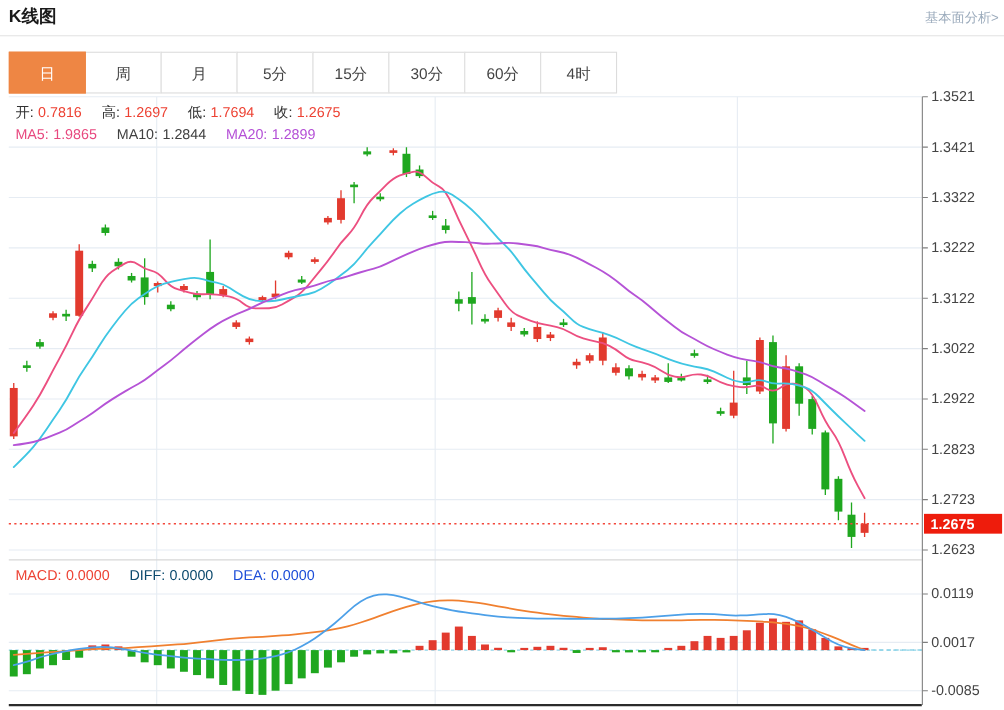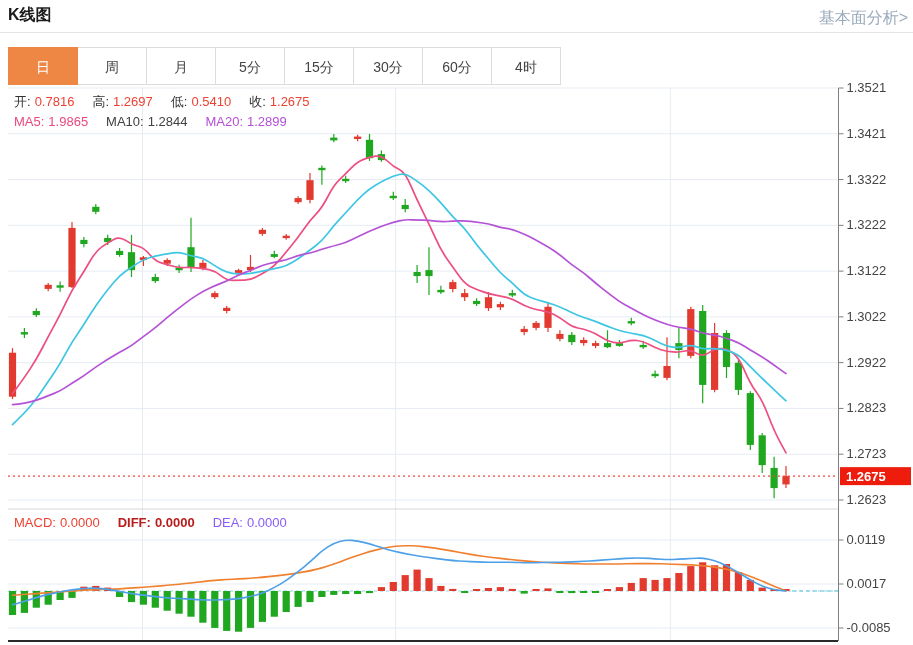--- a/index.html
+++ b/index.html
@@ -1,35 +1,35 @@
 <!DOCTYPE html>
 <html><head>
 <meta charset="utf-8">
 <style>
   html,body{margin:0;padding:0;background:#fff;}
   .stage{position:relative;width:913px;height:645px;background:#fff;
          font-family:"Liberation Sans",sans-serif;overflow:hidden;}
   .page-title{position:absolute;left:8px;top:5px;font-size:16px;font-weight:bold;color:#1a1a1a;text-align:right;}
-  .fund-link{position:absolute;right:5px;top:8px;font-size:16px;color:#9aaabb;cursor:pointer;text-decoration:none;}
+  .fund-link{position:absolute;right:5px;top:8px;font-size:12px;color:#9aaabb;cursor:pointer;text-decoration:none;}
   .title-divider{position:absolute;left:0;top:32px;width:913px;height:1px;background:#e4e4e4;}
   .tab-bar{position:absolute;left:8px;top:47px;display:flex;}
   .tab{width:70px;height:38px;line-height:38px;text-align:center;font-size:14px;color:#444;
        background:#fff;border:1px solid #dcdcdc;margin-left:-1px;cursor:pointer;box-sizing:border-box;}
   .tab:first-child{margin-left:0;}
   .tab.active{background:#ee8644;border-color:#ee8644;color:#fff;position:relative;z-index:2;}
   .legend{position:absolute;font-size:13px;white-space:nowrap;}
   .legend span{margin-right:4px;}
   .legend .gap{margin-right:18px;}
   .lbl{color:#333;}
   .red{color:#ed4233;}
   .pink{color:#e8487f;text-align:right;}
   .cyan{color:#404040;}
   .purple{color:#b44fd6;margin-top:36px;}
-  .blue{color:#b91c1c;font-weight:bold;}
-  .orange{color:#8b5cf6;}
+  .blue{color:#0c4a6e;}
+  .orange{color:#1d4ed8;}
   svg{position:absolute;left:0;top:0;}
 </style>
 </head>
 <body>
 
 <div class="stage">
 
   <svg id="chart-svg" width="913" height="645" viewBox="0 0 913 645">
       <line x1="8" y1="88" x2="838" y2="88" stroke="#e6ecf3" stroke-width="1"></line>
       <line x1="8" y1="133.77777777777777" x2="838" y2="133.77777777777777" stroke="#e6ecf3" stroke-width="1"></line>
@@ -295,21 +295,21 @@
       <div class="tab">周</div>
       <div class="tab">月</div>
       <div class="tab">5分</div>
       <div class="tab">15分</div>
       <div class="tab">30分</div>
       <div class="tab">60分</div>
       <div class="tab">4时</div>
     </div>
 
   <div class="legend" style="left:14px;top:93px;">
-    <span class="lbl">开:</span><span class="red gap">0.7816</span><span class="lbl">高:</span><span class="red gap">1.2697</span><span class="lbl">低:</span><span class="red gap">0.5410</span><span class="lbl">收:</span><span class="red">1.2675</span>
+    <span class="lbl">开:</span><span class="red gap">0.7816</span><span class="lbl">高:</span><span class="red gap">1.2697</span><span class="lbl">低:</span><span class="red gap">1.7694</span><span class="lbl">收:</span><span class="red">1.2675</span>
   </div>
 
   <div class="legend" style="left:14px;top:114px;">
     <span class="pink">MA5:</span><span class="pink gap">1.9865</span><span class="cyan">MA10:</span><span class="cyan gap">1.2844</span><span class="purple">MA20:</span><span class="purple">1.2899</span>
   </div>
 
   <div class="legend" style="left:14px;top:515px;">
     <span class="red">MACD:</span><span class="red gap">0.0000</span><span class="blue">DIFF:</span><span class="blue gap">0.0000</span><span class="orange">DEA:</span><span class="orange">0.0000</span>
   </div>
 

